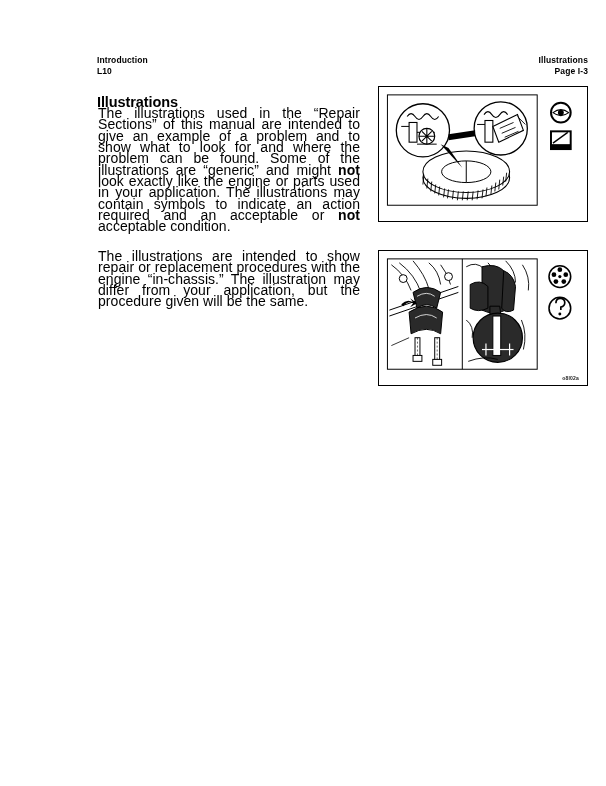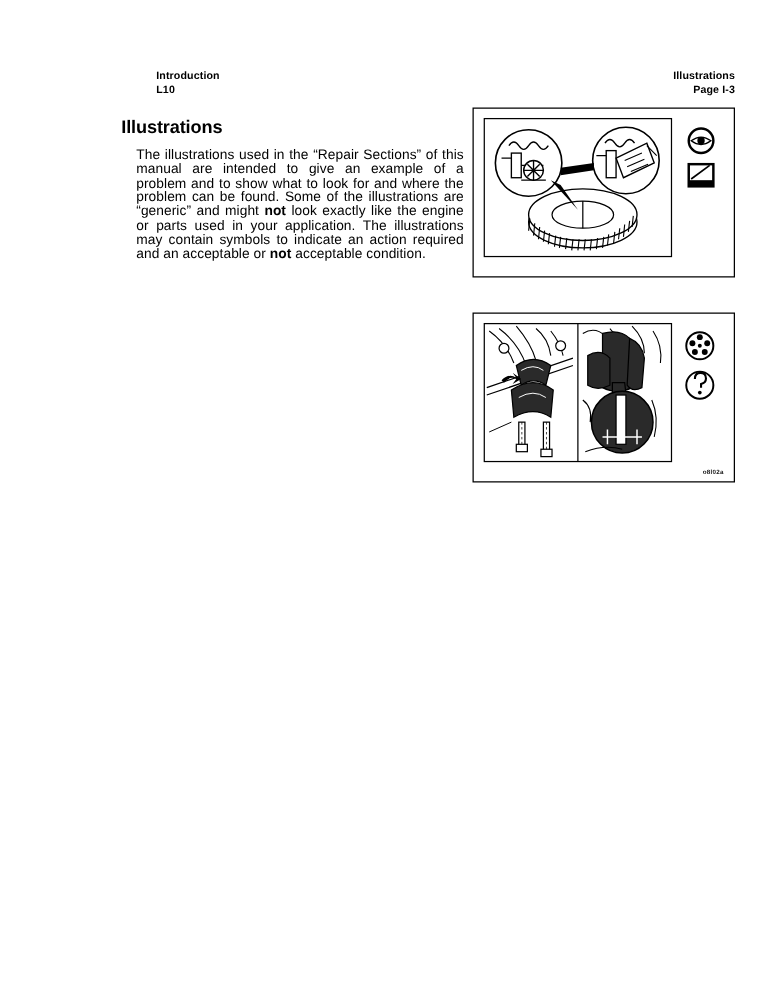--- a/index.html
+++ b/index.html
@@ -29,46 +29,45 @@
     width: 491px;
     display: flex;
     justify-content: space-between;
     align-items: flex-start;
   }
   .runhead-left, .runhead-right {
     font-size: 8.5px;
     font-weight: bold;
     line-height: 11px;
     letter-spacing: 0.1px;
-    margin-left: 28px;
   }
   .runhead-right { text-align: right; }
 
   
   .section-title {
     position: absolute;
     left: 97px;
     top: 84px;
     font-size: 14.5px;
     font-weight: bold;
     letter-spacing: -0.1px;
   }
 
   
   .textcol {
     position: absolute;
     left: 97px;
     width: 262px;
   }
   .para {
-    font-size: 11px;
+    font-size: 14px;
     line-height: 11.35px;
     text-align: justify;
     letter-spacing: 0.05px;
-    margin: 12px;
+    margin: 1px;
   }
   .para b { font-weight: bold; }
   #para-1 { top: 107px; }
   #para-2 { top: 250px; }
 
   
   .illus {
     position: absolute;
     border: 1.2px solid #000;
     background: #fff;
@@ -102,20 +101,21 @@
     </div>
     <div class="runhead-right">
       <div>Illustrations</div>
       <div>Page I-3</div>
     </div>
   </div>
 
   <h1 class="section-title">Illustrations</h1>
 
   <p class="para textcol" id="para-1">The illustrations used in the “Repair Sections” of this manual are intended to give an example of a problem and to show what to look for and where the problem can be found. Some of the illustrations are “generic” and might <b>not</b> look exactly like the engine or parts used in your application. The illustrations may contain symbols to indicate an action required and an acceptable or <b>not</b> acceptable condition.</p>
+  <p class="para textcol" id="para-2">The illustrations are intended to show repair or replacement procedures with the engine “in-chassis.” The illustration may differ from your application, but the procedure given will be the same.</p>
 
   <div class="illus" id="illus-1">
     <svg viewBox="0 0 210 136" xmlns="http://www.w3.org/2000/svg">
 
       <rect x="8" y="8" width="152" height="112" fill="none" stroke="#000" stroke-width="1"></rect>
 
       <g>
         <ellipse cx="88" cy="92" rx="44" ry="21" fill="#fff" stroke="#000" stroke-width="1.1"></ellipse>
         <ellipse cx="88" cy="86" rx="44" ry="21" fill="#fff" stroke="#000" stroke-width="1.1"></ellipse>
         <ellipse cx="88" cy="86" rx="25" ry="11" fill="#fff" stroke="#000" stroke-width="1"></ellipse>

